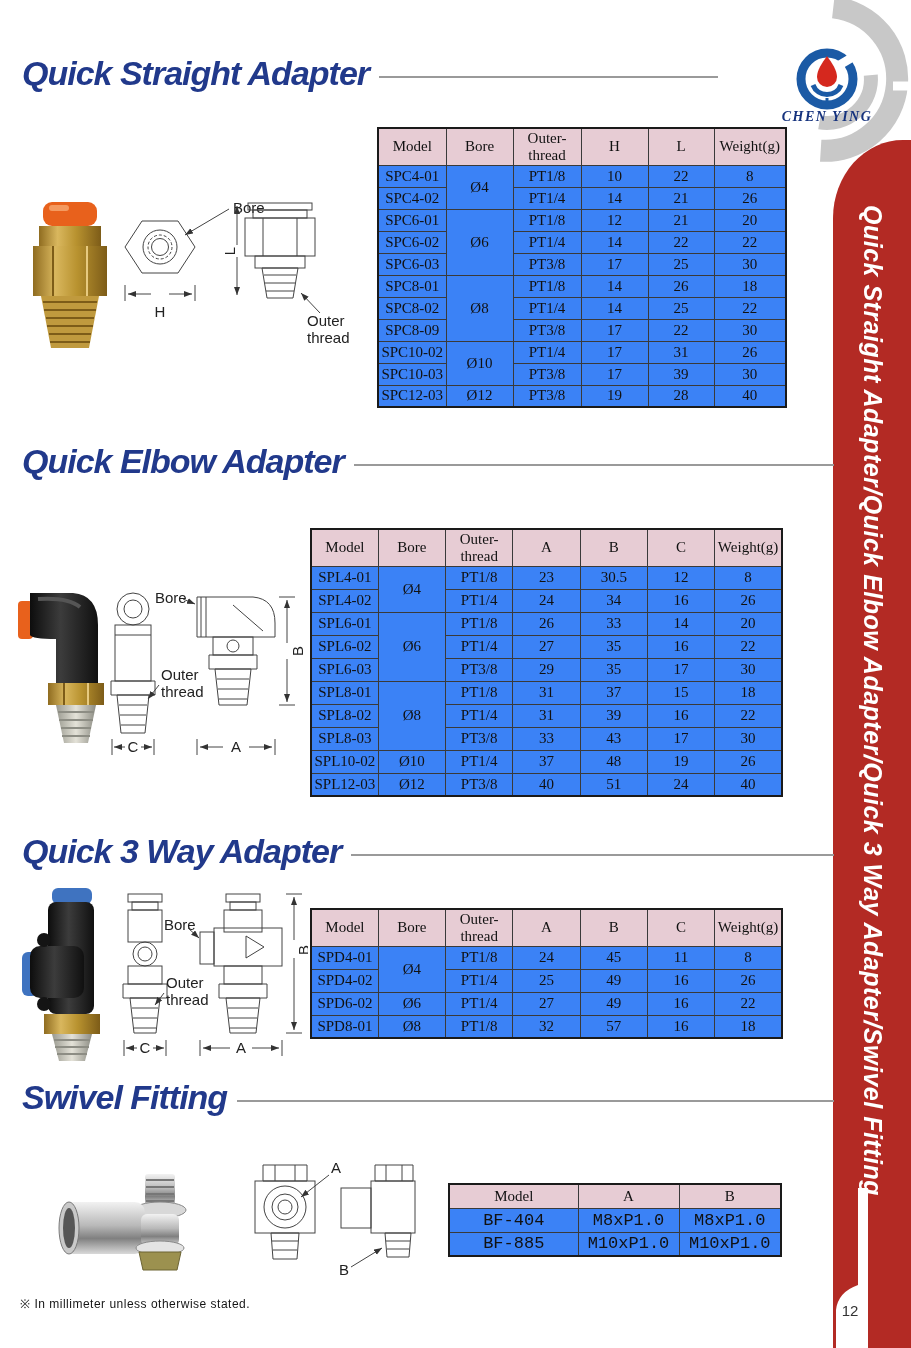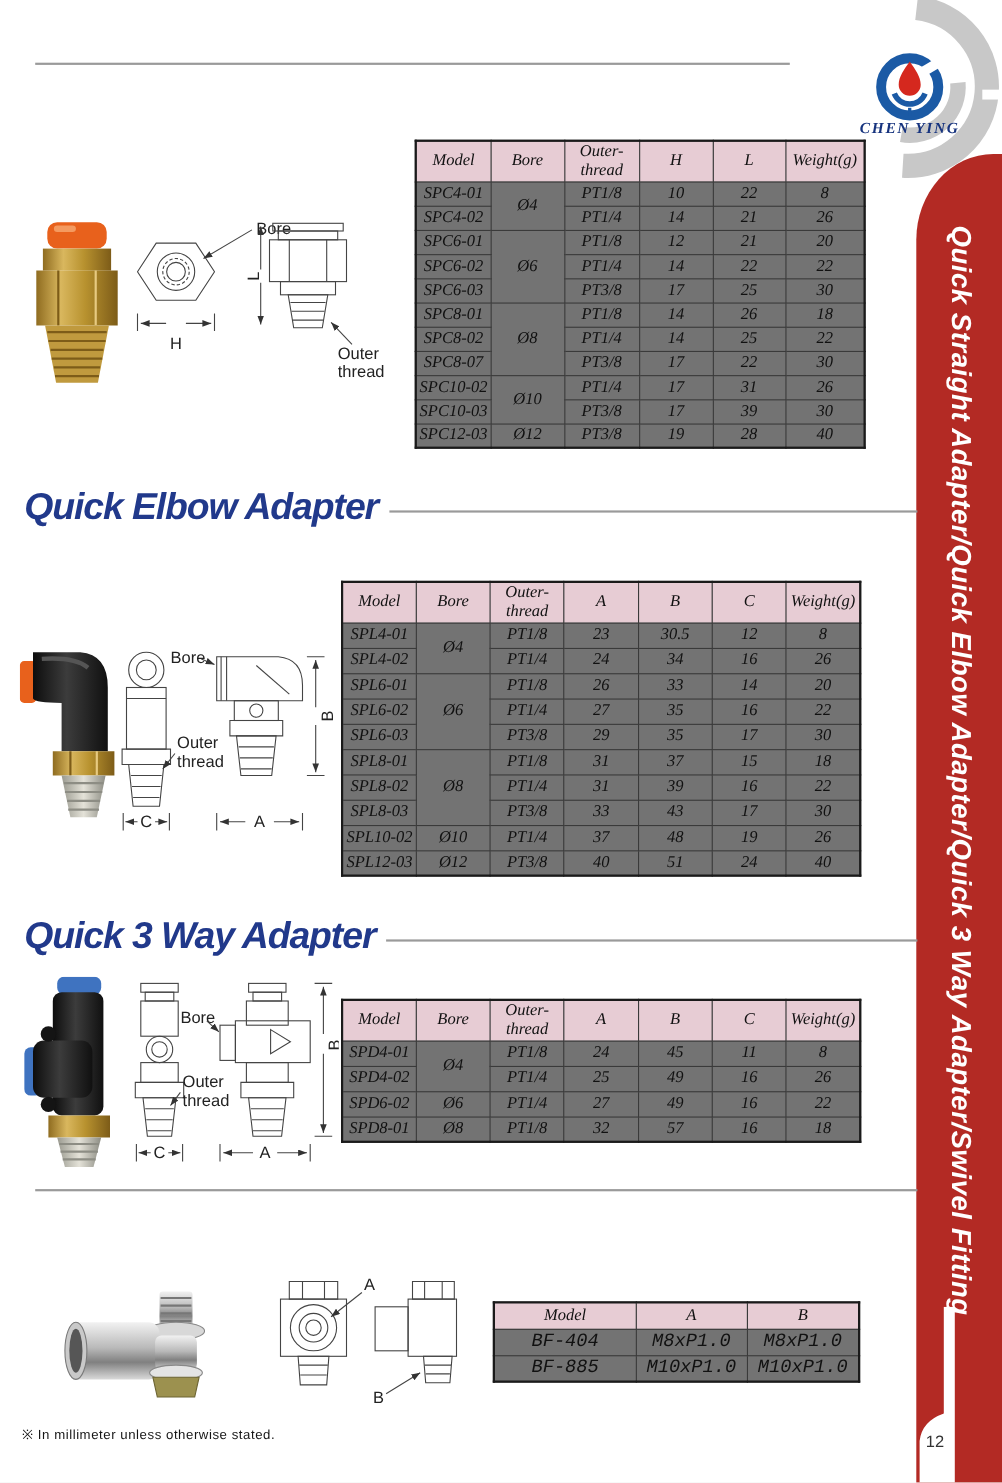--- a/index.html
+++ b/index.html
@@ -6,21 +6,21 @@
   body { background:#e8e8e8; font-family:"Liberation Sans", sans-serif; }
   .page { position:relative; width:911px; height:1348px; background:#ffffff; overflow:hidden; margin:0 auto; }
 
   
   .title-block { position:absolute; display:flex; align-items:center; }
   .title-text { font-family:"Liberation Sans", sans-serif; font-weight:bold; font-style:italic;
                 font-size:34px; color:#21398b; letter-spacing:-1px; white-space:nowrap; }
   .title-rule { flex:1 1 auto; height:2px; background:#9a9a9a; margin-left:10px; transform:translateY(3px); }
 
   
-  .spec-table { border-collapse:collapse; table-layout:fixed; border:2px solid #1a1a1a; background:#737373; position:absolute;font-style:italic; }
+  .spec-table { border-collapse:collapse; table-layout:fixed; border:2px solid #1a1a1a; background:#3b82f6; position:absolute; }
   .spec-table th { background:#e7ccd4; font-weight:normal; white-space:pre-line; }
   .spec-table th, .spec-table td {
       border:1px solid #3a3a3a; text-align:center; vertical-align:middle;
       font-family:"Liberation Serif", serif; font-size:15px; color:#111; padding:0 2px; }
   .t1 { left:377px; top:127px; width:408px; }
   .t1 th { height:37px; } .t1 td { height:22px; }
   .t1 th:nth-child(1){width:68px}.t1 th:nth-child(2){width:67px}.t1 th:nth-child(3){width:68px}
   .t1 th:nth-child(4){width:67px}.t1 th:nth-child(5){width:66px}.t1 th:nth-child(6){width:72px}
   .t2 { left:310px; top:528px; width:473px; }
   .t2 th { height:37px; } .t2 td { height:23px; }
@@ -100,20 +100,21 @@
     </g>
     <text x="146" y="121" text-anchor="middle" font-family="Liberation Serif, serif" font-size="14" font-style="italic" font-weight="bold" fill="#16337e" letter-spacing="1.5">CHEN YING</text>
   </svg>
 
   <svg class="corner-svg" width="85" height="160" viewBox="0 0 85 160">
     <path d="M 32 0 L 42 0 L 42 160 L 10 160 L 10 122 Q 12 104 32 97 Z" fill="#ffffff"></path>
   </svg>
   <div class="page-num">12</div>
 
   <div class="title-block" style="left:22px; top:54px; width:696px;">
+    <span class="title-text">Quick Straight Adapter</span>
     <span class="title-rule"></span>
   </div>
 
   <svg class="abs" style="left:25px; top:200px;" width="95" height="150" viewBox="0 0 95 150">
     <rect x="18" y="2" width="54" height="24" rx="9" fill="#e8611c"></rect>
     <rect x="24" y="5" width="20" height="6" rx="3" fill="#f49a60"></rect>
     <rect x="14" y="26" width="62" height="20" fill="url(#brass)"></rect>
     <polygon points="8,46 82,46 82,96 8,96" fill="url(#brass)"></polygon>
     <line x1="28" y1="46" x2="28" y2="96" stroke="#7d5c18" stroke-width="2"></line>
     <line x1="62" y1="46" x2="62" y2="96" stroke="#e7ca80" stroke-width="2"></line>
@@ -225,21 +226,21 @@
           <td>18</td>
         </tr>
         <tr>
           <td>SPC8-02</td>
           <td>PT1/4</td>
           <td>14</td>
           <td>25</td>
           <td>22</td>
         </tr>
         <tr>
-          <td>SPC8-07</td>
+          <td>SPC8-09</td>
           <td>PT3/8</td>
           <td>17</td>
           <td>22</td>
           <td>30</td>
         </tr>
         <tr>
           <td>SPC10-02</td>
           <td rowspan="2">Ø10</td>
           <td>PT1/4</td>
           <td>17</td>
@@ -563,20 +564,21 @@
           <td>PT1/8</td>
           <td>32</td>
           <td>57</td>
           <td>16</td>
           <td>18</td>
         </tr>
       </tbody>
     </table>
 
   <div class="title-block" style="left:22px; top:1078px; width:812px;">
+    <span class="title-text">Swivel Fitting</span>
     <span class="title-rule"></span>
   </div>
 
   <svg class="abs" style="left:55px; top:1170px;" width="145" height="105" viewBox="0 0 145 105">
     <rect x="90" y="4" width="30" height="32" rx="3" fill="url(#chrome)"></rect>
     <g stroke="#777" stroke-width="2">
       <line x1="91" y1="10" x2="119" y2="10"></line>
         <line x1="91" y1="17" x2="119" y2="17"></line>
       <line x1="91" y1="24" x2="119" y2="24"></line>
         <line x1="91" y1="31" x2="119" y2="31"></line>

